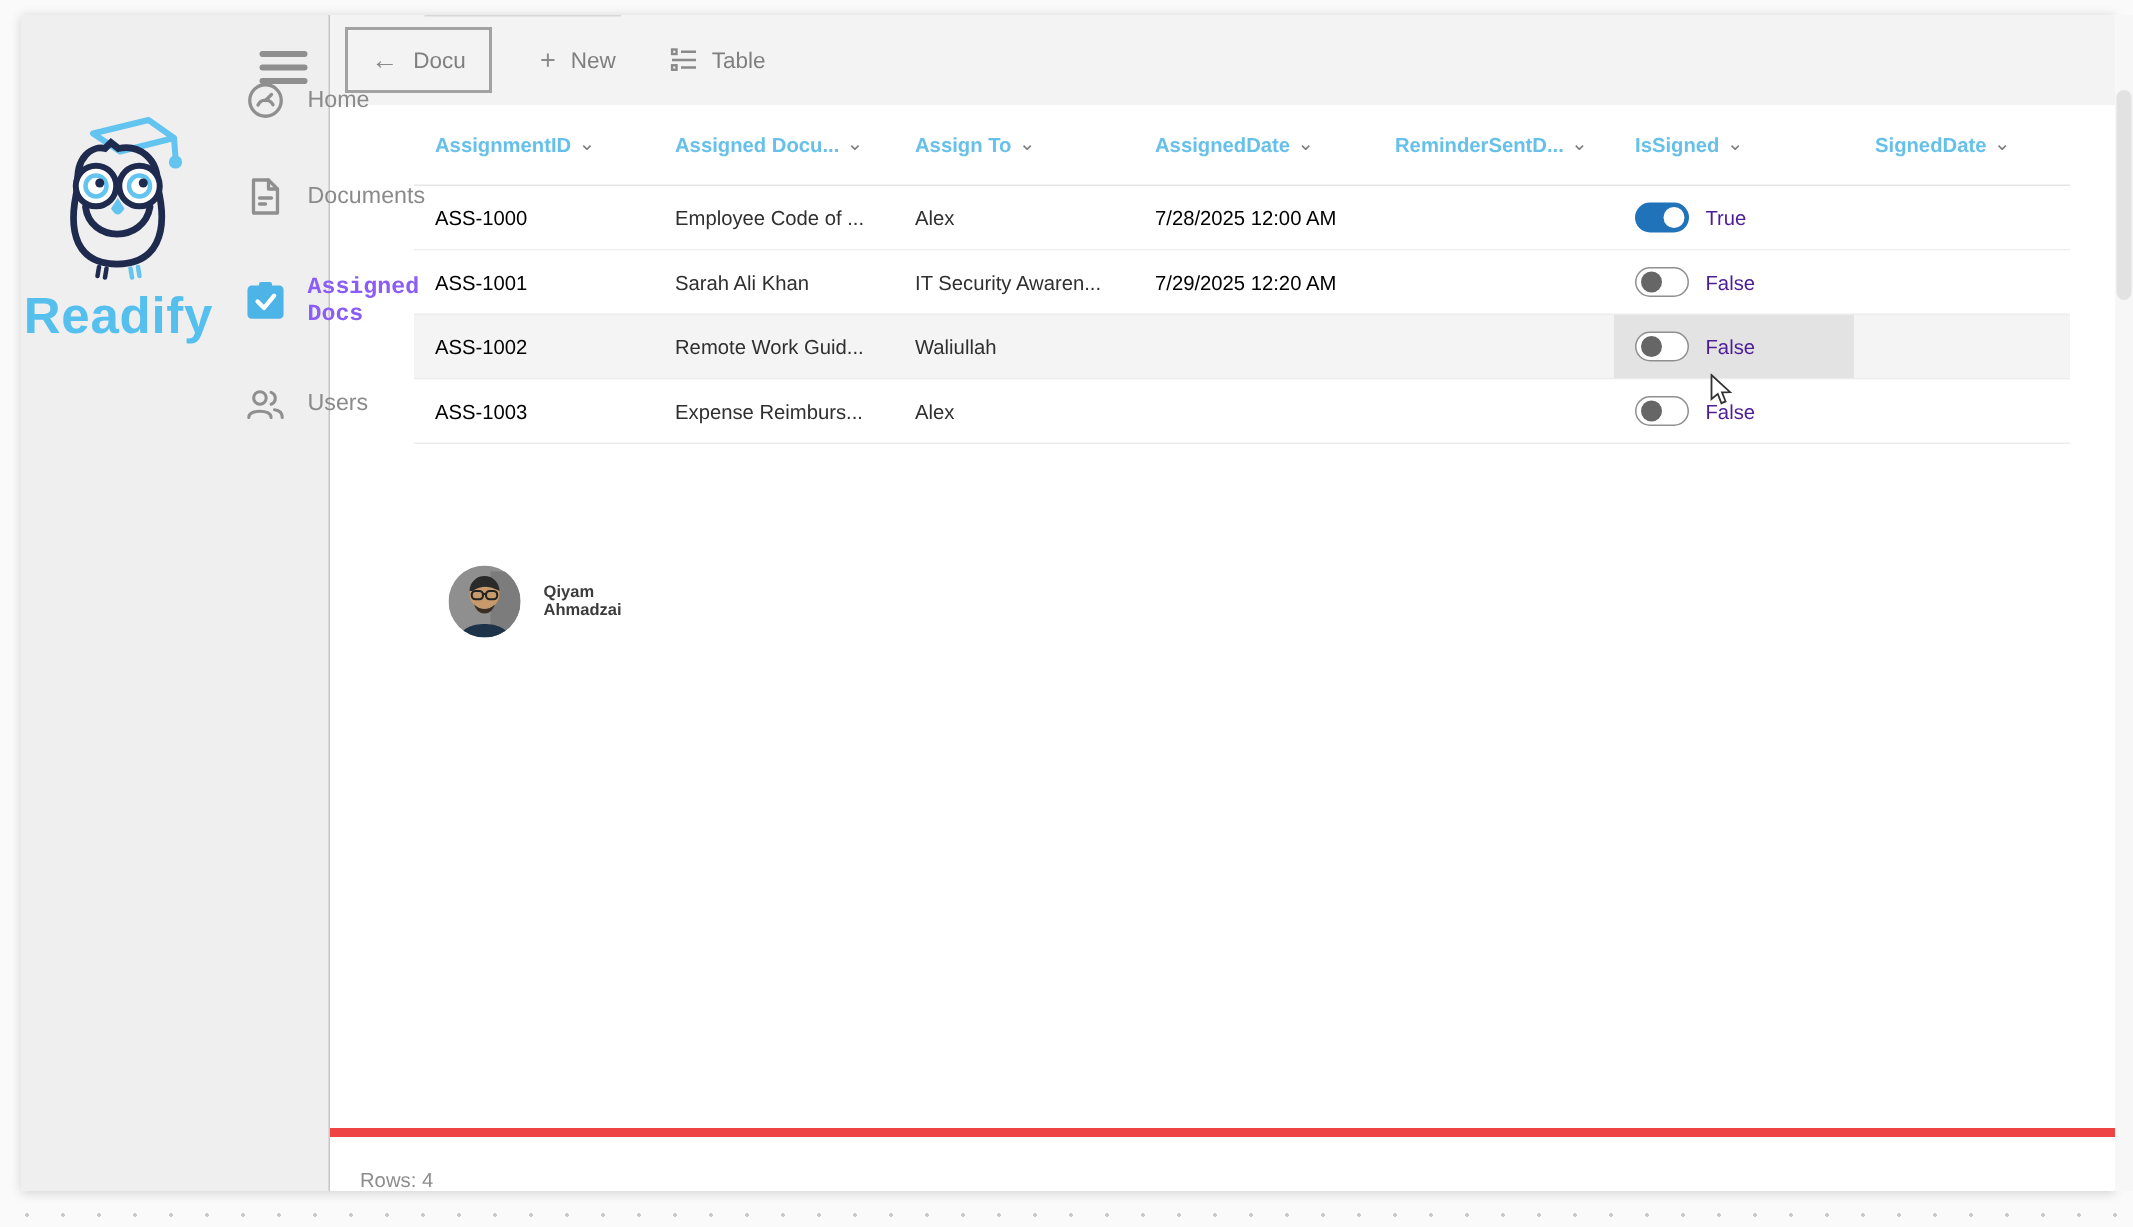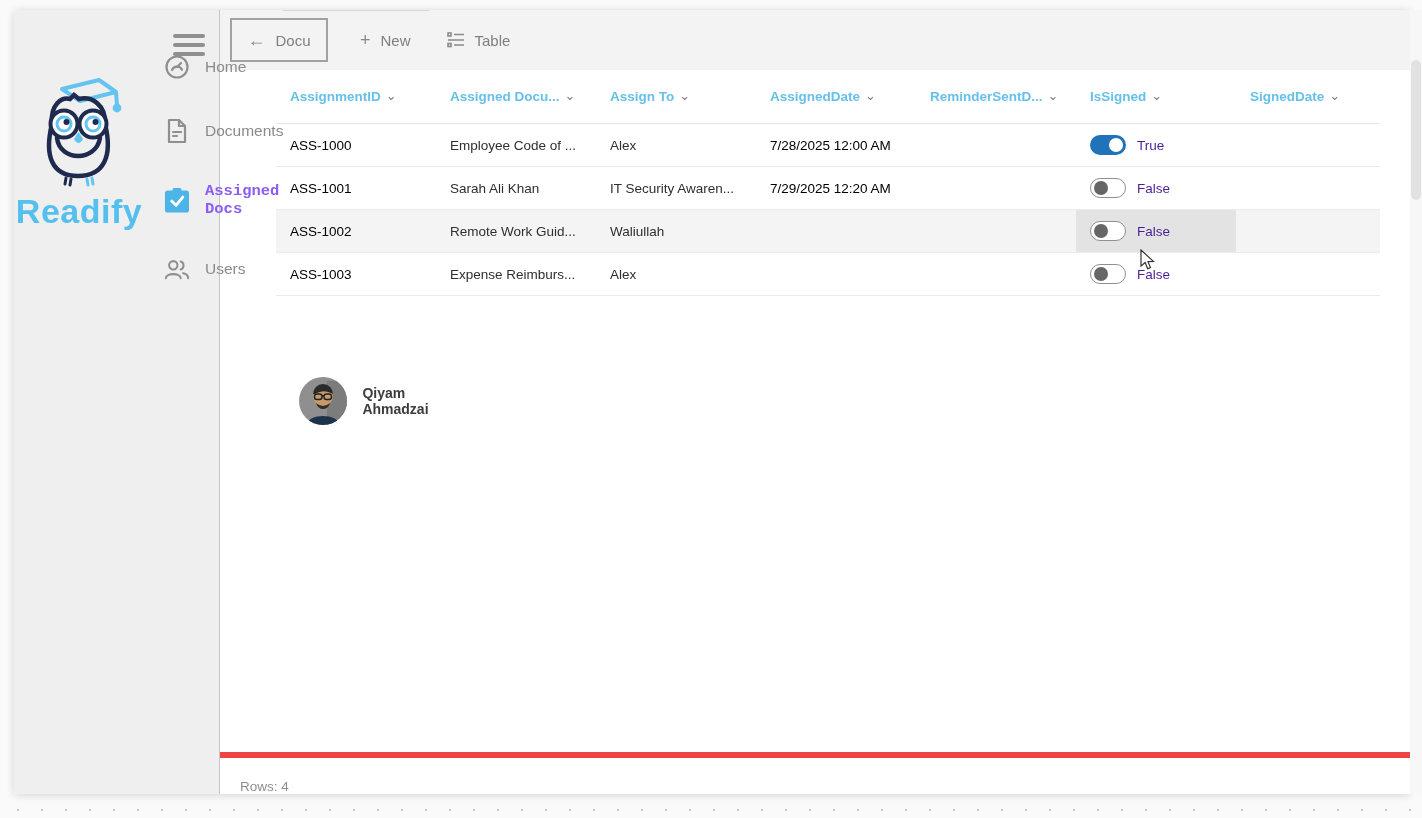--- a/index.html
+++ b/index.html
@@ -27,21 +27,21 @@
   .hamburger span { display:block; height:4px; border-radius:2px; background:#8f8f8f; }
   .logo { margin-top:62px; text-align:center; }
   .logo-text { font-size:34px; font-weight:bold; color:#55bfee; letter-spacing:.5px; margin-top:2px; }
   .nav { margin-top:34px; }
   .nav-item { display:flex; align-items:center; gap:15px; padding:10px 0 10px 20px; margin-bottom:18px; cursor:pointer; }
   .nav-item .nicon { width:26px; height:26px; flex-shrink:0; display:flex; align-items:center; justify-content:center; }
   .nav-item .nlabel { font-size:15.5px; color:#8a8a8a; }
   .nav-item.active .nlabel { color:#8b5cf6; font-weight:bold;font-family:Liberation Mono, monospace; }
   .sidebar-spacer { flex:1; }
   .user-area { border-top:1px solid #d8d8d8; padding:20px 0 24px 16px; display:flex; align-items:center; gap:15px; }
-  .user-name { font-size:14px; color:#3c3c3c; font-weight:bold; }
+  .user-name { font-size:11px; color:#3c3c3c; font-weight:bold; }
   
   .main { flex:1; display:flex; flex-direction:column; background:#fff; min-width:0; }
   .toolbar { height:60px; background:#f3f3f3; display:flex; align-items:center; padding-left:10px; gap:28px; flex-shrink:0; }
   .btn { display:flex; align-items:center; gap:10px; color:#7f7f7f; font-size:15px; background:none; cursor:pointer; font-family:inherit; }
   .btn-back { border:2px solid #a2a2a2; width:98px; height:44px; justify-content:center; background:#f3f3f3; }
   .btn-flat { border:none; padding:6px 4px; }
   .btn .bicon { font-size:18px; line-height:1; color:#8a8a8a; }
   
   .table-wrap { flex:1; padding:0 30px 0 56px; overflow:hidden; }
   .thead { display:flex; height:54px; align-items:center; border-bottom:1px solid #e6e6e6; }

